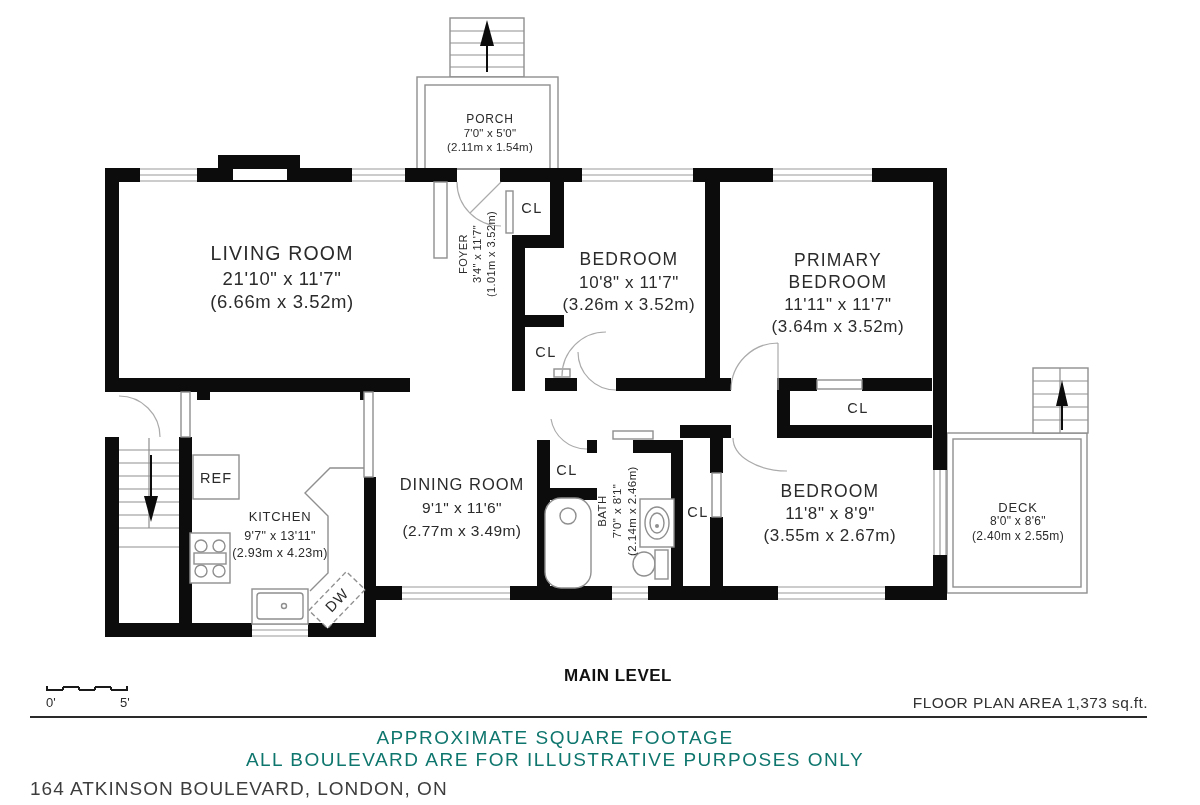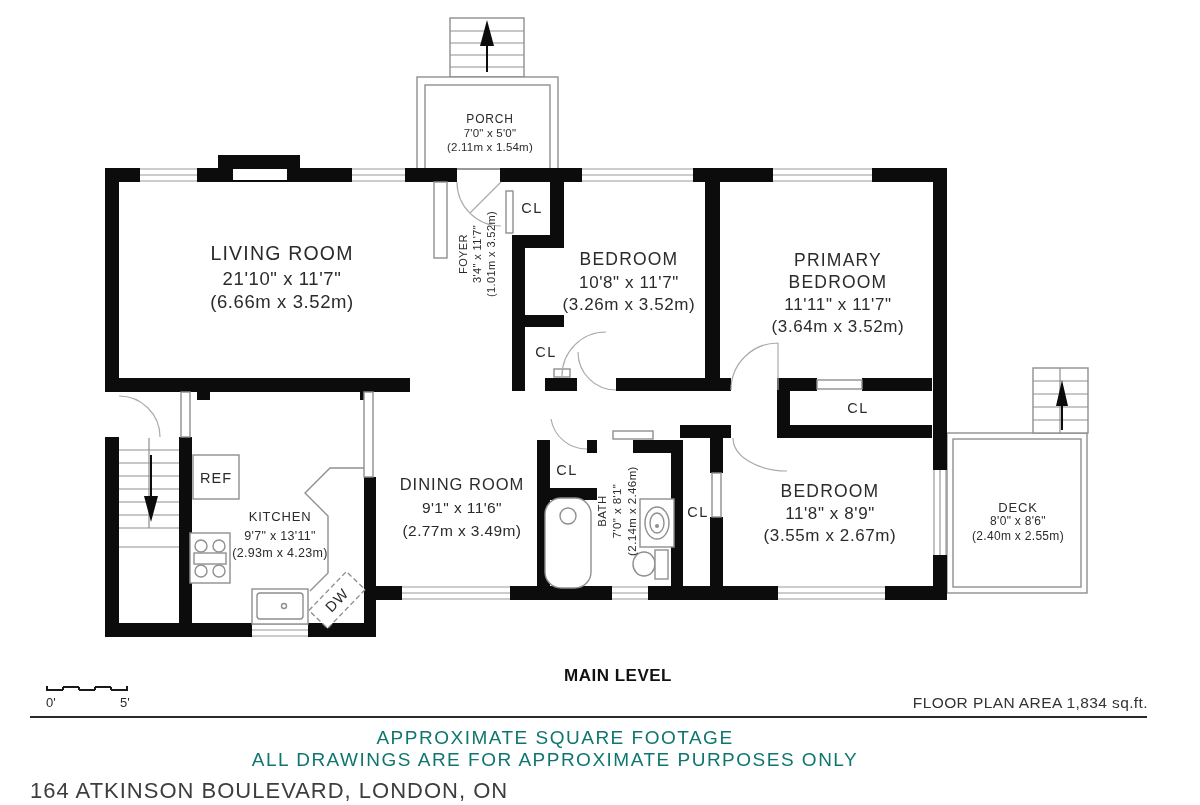--- a/index.html
+++ b/index.html
@@ -25,21 +25,21 @@
   .pdim{font-size:11.5px;letter-spacing:0.2px;}
   .vtxt{font-size:11px;letter-spacing:0.4px;}
   .cl{font-size:14.5px;letter-spacing:1.5px;}
   .app{font-size:14.5px;letter-spacing:1px;}
   .ftr{position:absolute;color:#2b2b2b;}
   .main-level{left:0;top:666px;width:1236px;text-align:center;font-size:17px;font-weight:700;letter-spacing:0.5px;color:#111;}
   .floor-area{right:52px;top:694px;font-size:15.5px;letter-spacing:0.4px;color:#333;}
   .sep{position:absolute;left:30px;top:716px;width:1117px;border-top:2px solid #2a2a2a;}
   .disc{left:0;top:727px;width:1110px;text-align:center;font-size:19px;color:#0f766e;letter-spacing:1.5px;}
   .disc2{top:749px;}
-  .addr{left:30px;top:778px;font-size:22px;color:#3d3d3d;letter-spacing:1px;}
+  .addr{left:30px;top:778px;font-size:19px;color:#3d3d3d;letter-spacing:1px;}
   .scalewrap{position:absolute;left:46px;top:684px;width:96px;height:28px;}
   .scale0{position:absolute;left:0;top:11px;font-size:13px;color:#2b2b2b;}
   .scale5{position:absolute;left:74px;top:11px;font-size:13px;color:#2b2b2b;}
 </style>
 </head>
 <body>
 
 <div class="canvas">
 
 <svg width="1200" height="805" viewBox="0 0 1200 805">
@@ -280,18 +280,18 @@
   <div class="ftr main-level">MAIN LEVEL</div>
 
   <div class="scalewrap">
     <svg width="96" height="12" viewBox="0 0 96 12">
       <path d="M1,6 H17 M17,6 V3 M17,3 H33 M33,3 V6 M33,6 H49 M49,6 V3 M49,3 H65 M65,3 V6 M65,6 H81 M1,2 V7 M81,2 V7" stroke="#1a1a1a" stroke-width="2" fill="none"></path>
     </svg>
     <span class="scale0">0'</span>
     <span class="scale5">5'</span>
   </div>
 
-  <div class="ftr floor-area">FLOOR PLAN AREA 1,834 sq.ft.</div>
+  <div class="ftr floor-area">FLOOR PLAN AREA 1,373 sq.ft.</div>
   <div class="sep"></div>
   <div class="ftr disc">APPROXIMATE SQUARE FOOTAGE</div>
-  <div class="ftr disc disc2">ALL DRAWINGS ARE FOR APPROXIMATE PURPOSES ONLY</div>
+  <div class="ftr disc disc2">ALL BOULEVARD ARE FOR ILLUSTRATIVE PURPOSES ONLY</div>
   <div class="ftr addr">164 ATKINSON BOULEVARD, LONDON, ON</div>
 </div>
 
 </body></html>

